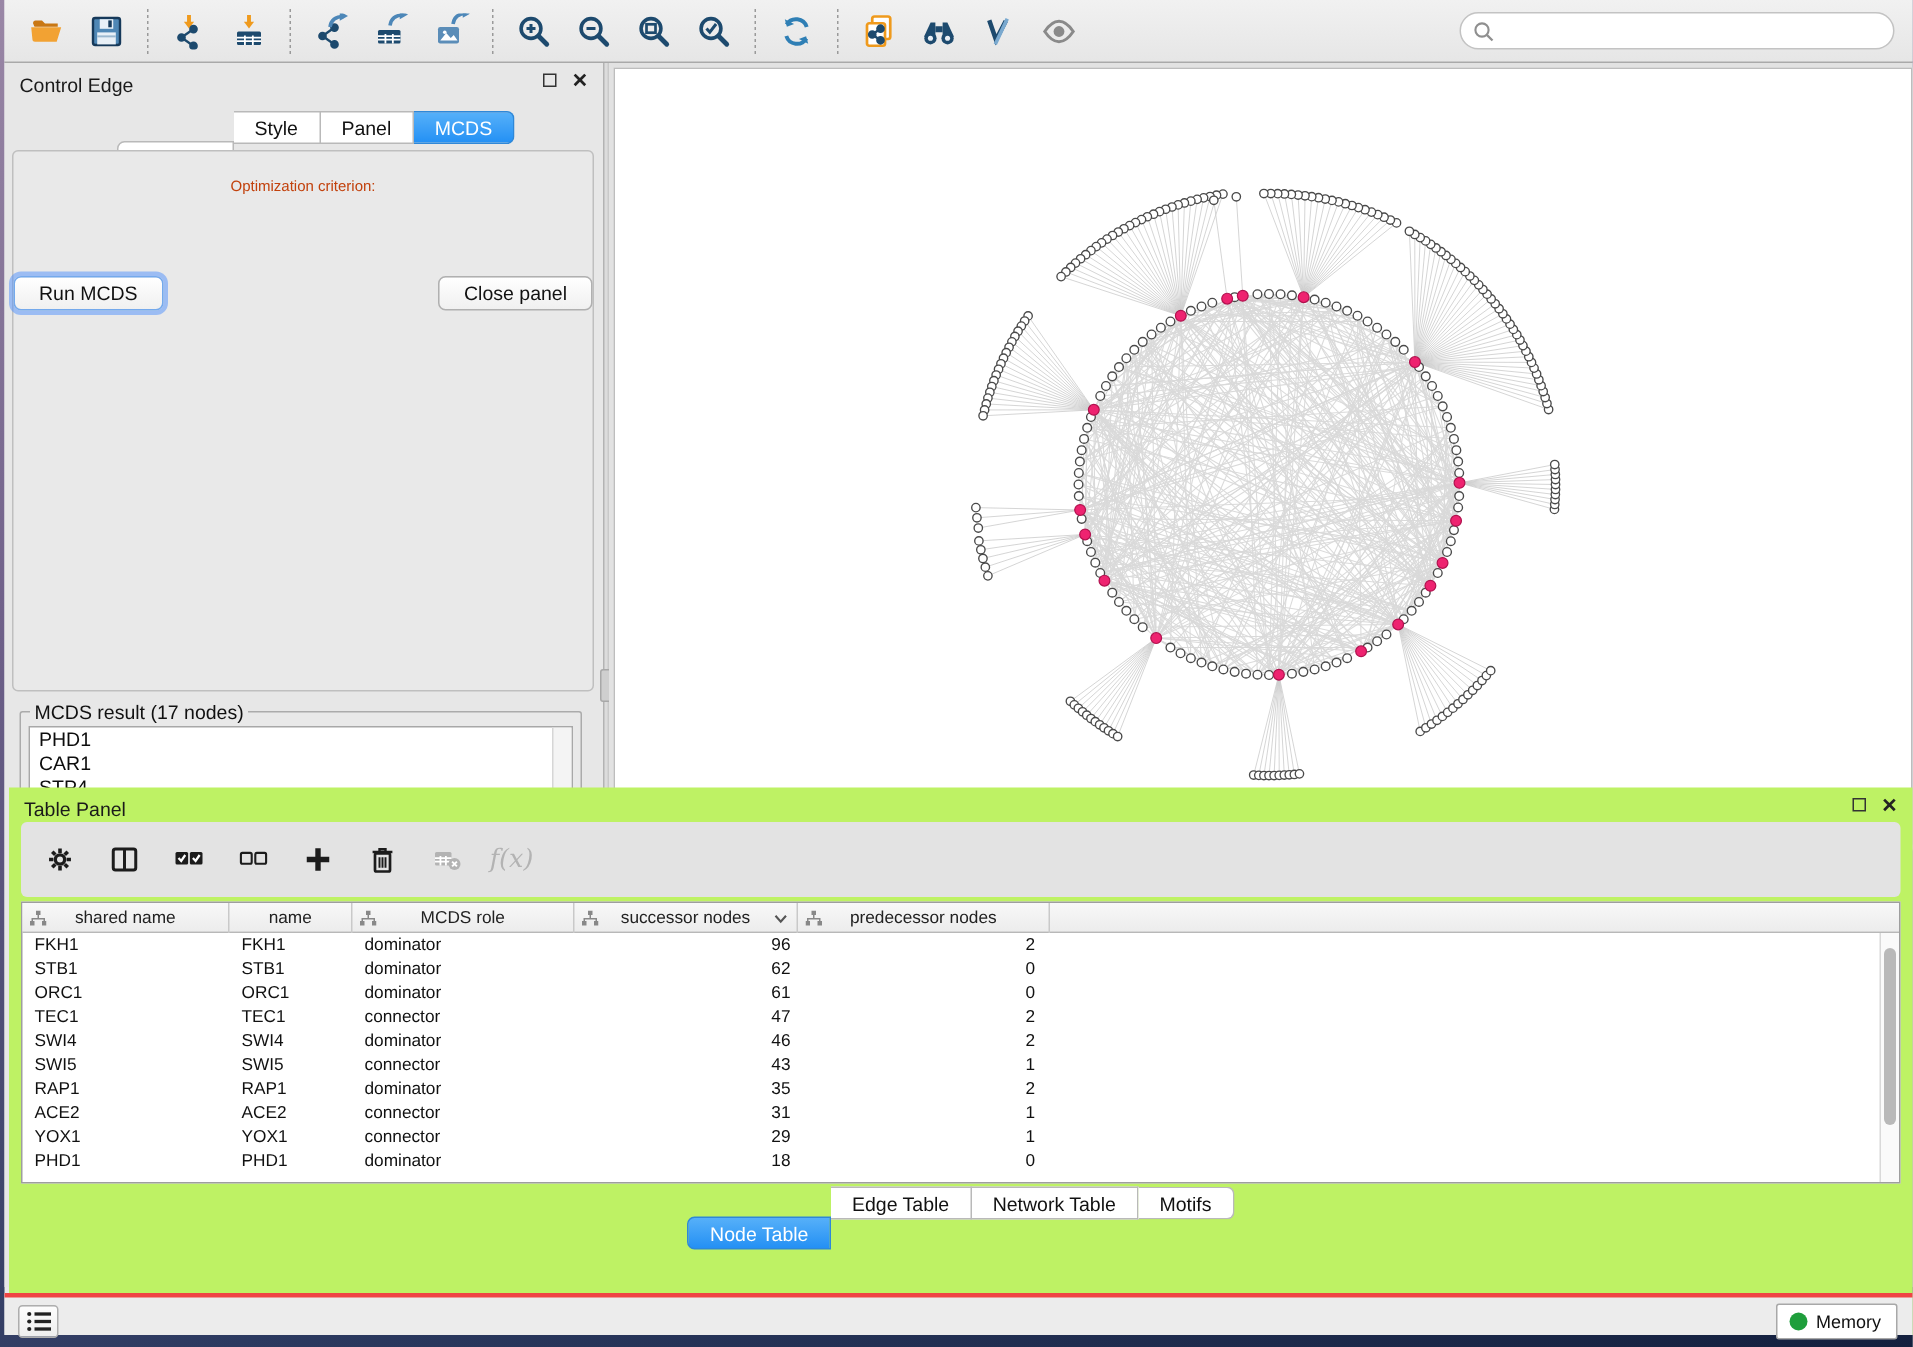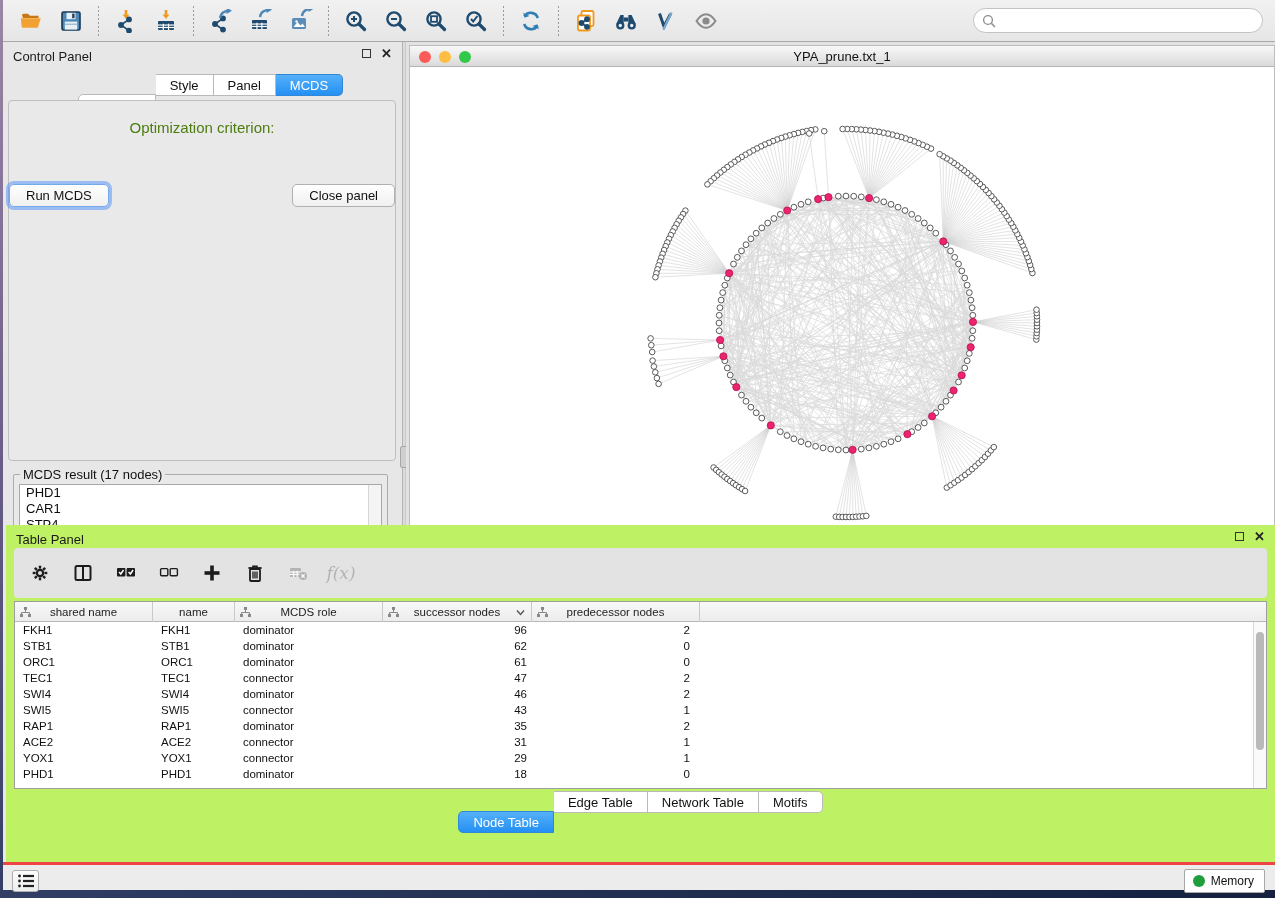--- a/index.html
+++ b/index.html
@@ -25,21 +25,21 @@
   .panel-btns { position:absolute; right:10px; top:7px; display:flex; gap:10px; align-items:center; }
   .float-glyph { width:9px; height:9px; border:1.6px solid #333; display:inline-block; }
   .close-glyph { font-size:13px; font-weight:bold; color:#222; line-height:9px; }
   .cp-tabs { position:absolute; top:32px; left:75px; display:flex; }
   .seg-tab { height:22px; padding:0 14px; font-size:13px; background:#fff; border:1px solid #b9b9b9; border-left:none;
     display:flex; align-items:center; color:#111; cursor:pointer; }
   .seg-tab:first-child { border-left:1px solid #b9b9b9; border-radius:5px 0 0 5px;margin-top:20px; }
   .seg-tab:last-child { border-radius:0 5px 5px 0; }
   .seg-tab.sel { background:linear-gradient(#56b0f9,#2490f4); color:#fff; border-color:#2f88d8; }
   .cp-body { position:absolute; top:58px; left:5px; right:6px; height:361px; border:1px solid #bfbfbf; border-radius:4px; background:#e9e9e9; }
-  .opt-label { margin-top:18px; text-align:center; font-size:15px; color:#4d7c0f; }
+  .opt-label { margin-top:18px; text-align:center; font-size:10px; color:#c2410c; }
   .dropdown { position:absolute; left:37px; right:40px; top:48px; height:23px; background:#fff; border:1px solid #b5b5b5;
     border-radius:5px; font-size:13px; display:flex; align-items:center; padding-left:9px; cursor:pointer; }
   .dd-spin { position:absolute; right:2px; top:2px; width:18px; height:17px; border-radius:4px;
     background:linear-gradient(#5fb3fa,#2a92f5); color:#fff; font-size:7px; line-height:8px; text-align:center; padding-top:1px; }
   .cp-buttons { position:absolute; top:83px; left:0; right:0; display:flex; justify-content:space-between; gap:13px; }
   .btn { height:23px; padding:0 16px; background:linear-gradient(#ffffff,#f0f0f0); border:1px solid #b0b0b0; border-radius:5px;
     font-size:13px; color:#111; display:flex; align-items:center; cursor:pointer; }
   .btn.default { box-shadow:0 0 0 3px rgba(77,144,254,.5); border-color:#74a9ec; }
   fieldset.mcds-group { position:absolute; top:425px; left:10px; width:375px; height:371px; border:1px solid #ababab;
     border-radius:2px; background:#e9e9e9; }
@@ -276,21 +276,21 @@
       <svg width="14" height="14" viewBox="0 0 14 14">
         <circle cx="6" cy="6" r="4.4" fill="none" stroke="#8f8f8f" stroke-width="1.4"></circle>
         <line x1="9.4" y1="9.4" x2="13" y2="13" stroke="#8f8f8f" stroke-width="1.5"></line>
       </svg>
       <input placeholder="" style="">
     </div>
   </div>
 
   <div class="control-panel">
     <div class="cp-header">
-      <span class="panel-title">Control Panel</span>
+      <span class="panel-title">Control Edge</span>
       <span class="panel-btns">
         <span class="float-glyph"></span>
         <span class="close-glyph">✕</span>
       </span>
     </div>
     <div class="cp-tabs" id="cp-tabs">
         <div class="seg-tab">Network</div>
         <div class="seg-tab">Style</div>
         <div class="seg-tab">Panel</div>
         <div class="seg-tab sel">MCDS</div>
@@ -328,28 +328,20 @@
       </div>
     </fieldset>
   </div>
 
   <div class="vsplit">
       <div class="grip"></div>
     </div>
 
   <div class="right-col">
     <div class="net-window">
-      <div class="net-titlebar">
-        <span class="traffic">
-          <span class="light" id="tl-red" style="background: rgb(252, 91, 87);"></span>
-          <span class="light" id="tl-yellow" style="background: rgb(253, 190, 65);"></span>
-          <span class="light" id="tl-green" style="background: rgb(52, 200, 74);"></span>
-        </span>
-        <div class="net-title">YPA_prune.txt_1</div>
-      </div>
       <div class="net-canvas">
         <svg id="net-svg" width="869" height="497">
             <g stroke="#8c8c8c" stroke-width="0.7" opacity="0.32">
               <line x1="377.2" y1="143.5" x2="531.1" y2="340.2"></line>
               <line x1="377.2" y1="143.5" x2="323.5" y2="197.0"></line>
               <line x1="377.2" y1="143.5" x2="557.2" y2="293.8"></line>
               <line x1="377.2" y1="143.5" x2="525.8" y2="345.8"></line>
               <line x1="377.2" y1="143.5" x2="323.5" y2="315.0"></line>
               <line x1="377.2" y1="143.5" x2="314.8" y2="218.2"></line>
               <line x1="377.2" y1="143.5" x2="317.3" y2="301.0"></line>

